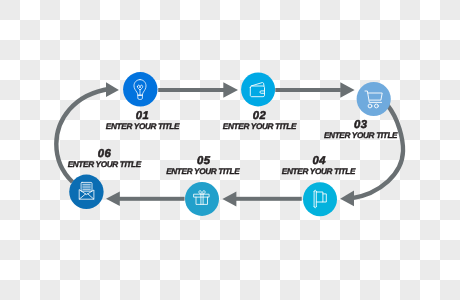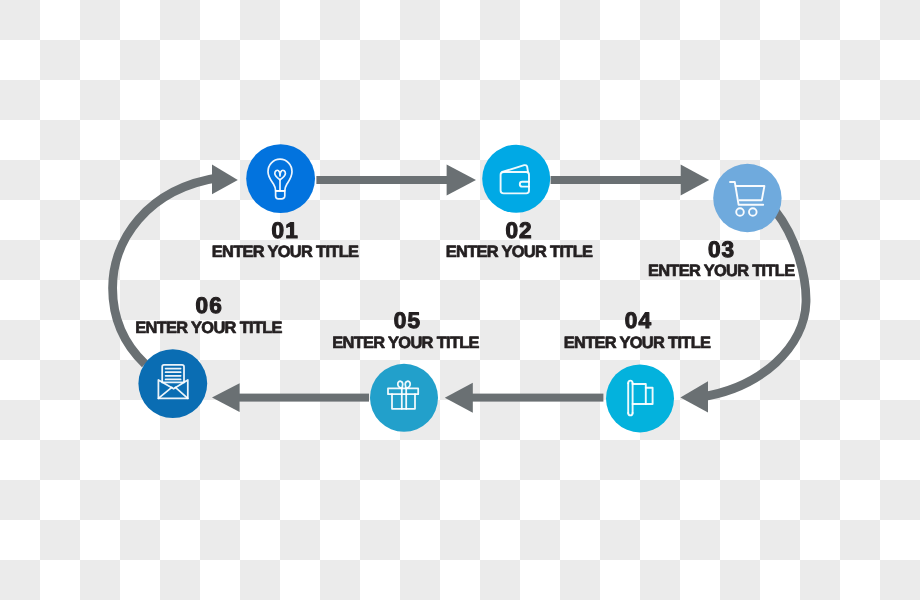--- a/index.html
+++ b/index.html
@@ -4,20 +4,21 @@
 <style>
   html,body{margin:0;padding:0;}
   body{width:460px;height:300px;overflow:hidden;font-family:"Liberation Sans",sans-serif;}
   #stage{position:relative;width:460px;height:300px;
     background-color:#ffffff;
     background-image:
       linear-gradient(45deg,#ebebeb 25%,transparent 25%,transparent 75%,#ebebeb 75%),
       linear-gradient(45deg,#ebebeb 25%,transparent 25%,transparent 75%,#ebebeb 75%);
     background-size:40px 40px;
     background-position:20px 0,0 20px;
+    font-style:italic;
   }
   svg.diagram{position:absolute;left:0;top:0;width:460px;height:300px;}
   text{font-family:"Liberation Sans",sans-serif;fill:#231f20;text-anchor:middle;
        -webkit-font-smoothing:antialiased;text-rendering:geometricPrecision;}
   text.num{font-size:11.3px;font-weight:bold;letter-spacing:0.5px;paint-order:stroke fill;stroke:#231f20;stroke-width:0.55px;stroke-linejoin:round;}
   text.ttl{font-size:8.2px;font-weight:bold;letter-spacing:-0.33px;paint-order:stroke fill;stroke:#231f20;stroke-width:0.35px;stroke-linejoin:round;}
 </style>
 </head>
 <body>
 

